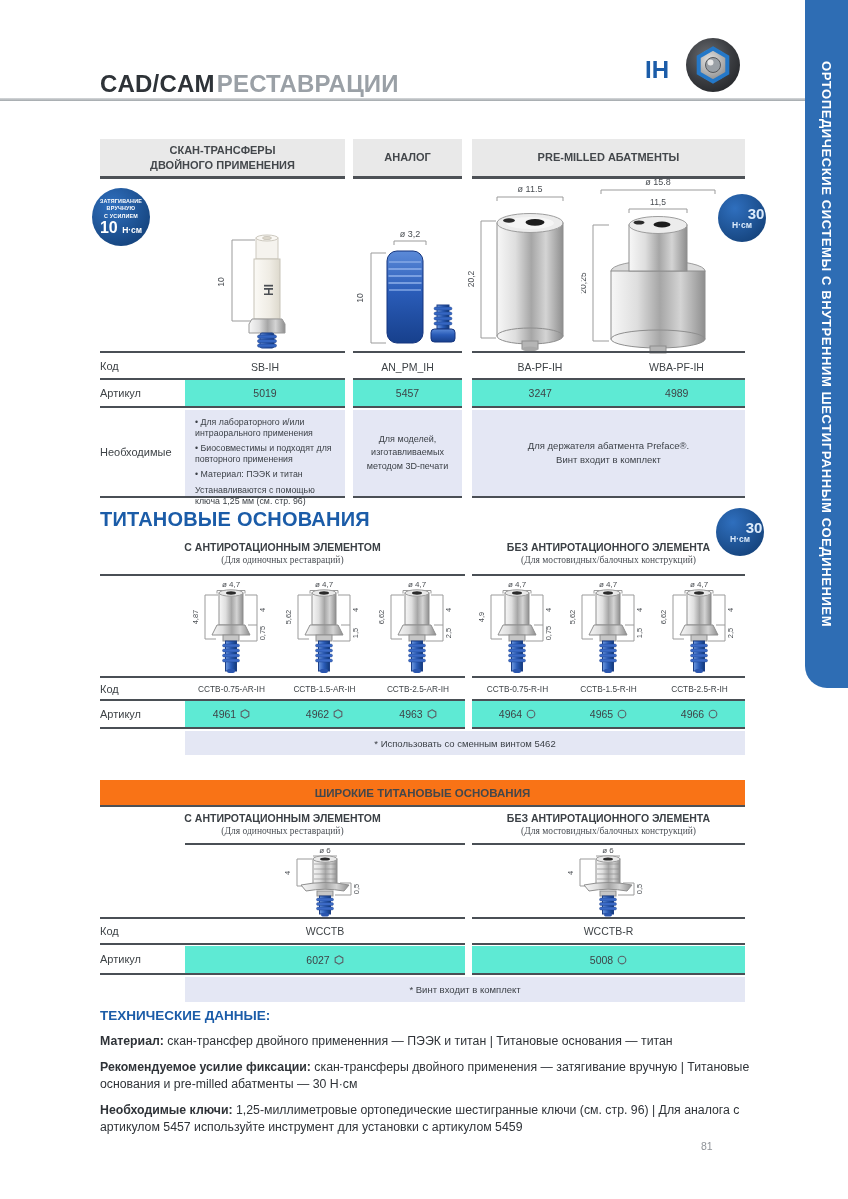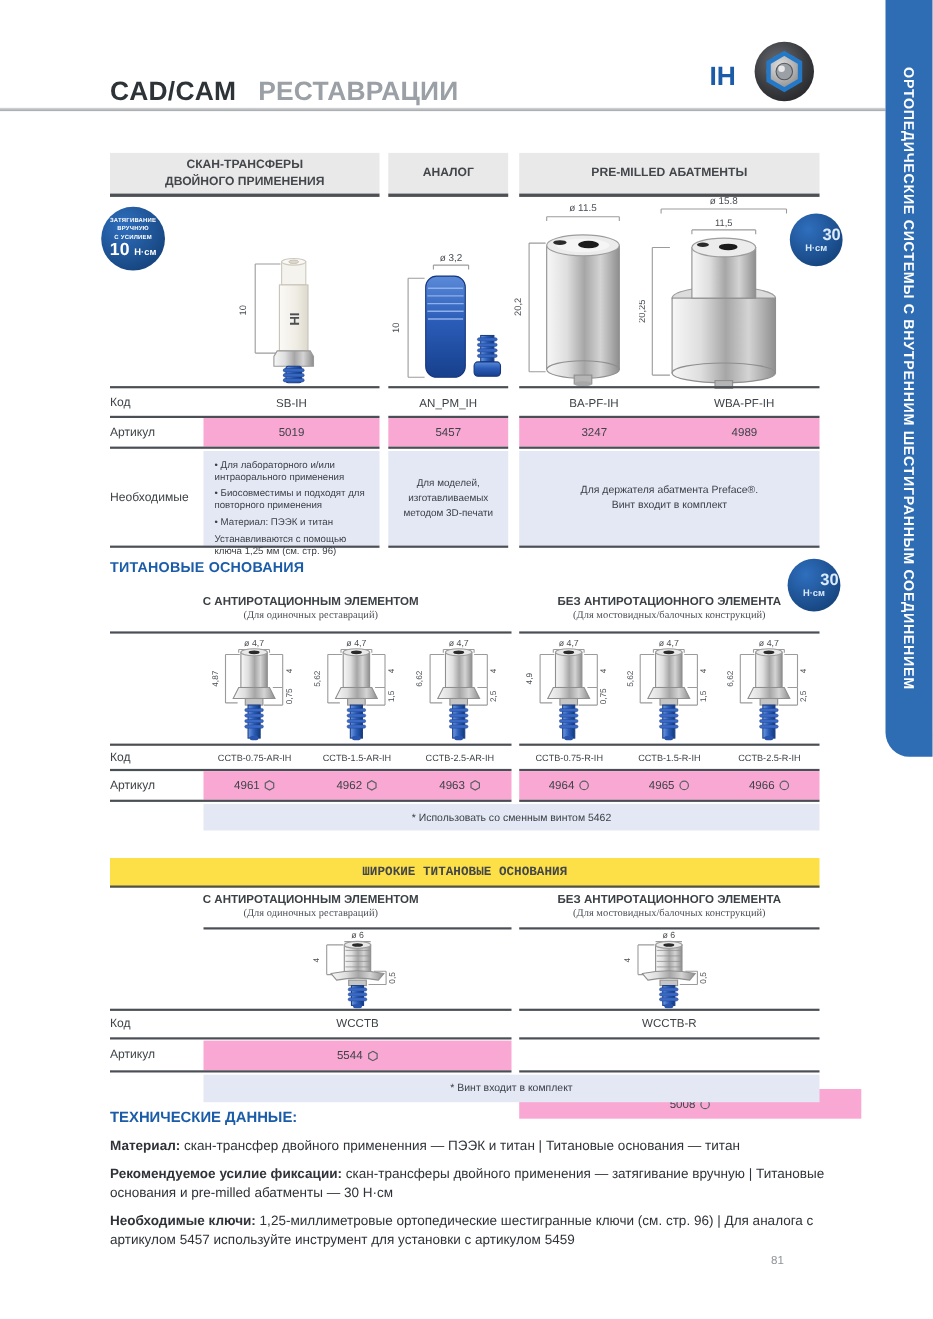--- a/index.html
+++ b/index.html
@@ -2,55 +2,55 @@
 <html><head>
 <meta charset="utf-8">
 <style>
   html,body{margin:0;padding:0;}
   body{font-family:"Liberation Sans","DejaVu Sans",sans-serif;background:#ffffff;}
   .page{position:relative;width:848px;height:1199px;background:#fff;overflow:hidden;}
   .abs{position:absolute;}
   
   .title{left:100px;top:70px;font-size:24px;font-weight:bold;letter-spacing:.2px;}
   .title .t1{color:#2e3338;}
-  .title .t2{color:#9aa0a6;margin-left:20px;}
+  .title .t2{color:#9aa0a6;margin-left:2px;}
   .hrule{left:0;top:98px;width:805px;height:3px;background:linear-gradient(#d6d9db,#a2a7ab);}
   .ih{left:645px;top:56px;font-size:24px;font-weight:bold;color:#1b5ca8;}
   
   .sidebar{right:0;top:0;width:43px;height:688px;background:#2e6db4;border-radius:0 0 0 22px;display:flex;align-items:center;justify-content:center;}
   .sidebar span{writing-mode:vertical-rl;font-size:13px;font-weight:bold;color:#ffffff;letter-spacing:.6px;white-space:nowrap;}
   
   .hbox{background:#e9e9e9;border-bottom:3px solid #4d5156;display:flex;align-items:center;justify-content:center;text-align:center;font-size:11px;font-weight:bold;color:#43474b;line-height:1.3;}
   
   .badge{border-radius:50%;background:radial-gradient(circle at 35% 30%,#2f6fbe,#16457f 78%);color:#fff;display:flex;flex-direction:column;align-items:center;justify-content:center;text-align:center;}
   .badge .s{font-size:5.4px;font-weight:bold;letter-spacing:.2px;line-height:1.35;}
   .badge .v{font-size:16px;font-weight:bold;line-height:1;}
   .badge .v small{font-size:8.5px;font-weight:bold;}
   .badge30 .v{font-size:15px;color:#dcebfb;margin-left:28px;}
   .badge30 .u{font-size:8.5px;font-weight:bold;color:#dcebfb;line-height:1.1;}
   
   .hline{height:2px;background:#4a4f55;}
   
   .rowlab{font-size:11px;color:#3e4347;}
   .cellval{font-size:10.5px;color:#3e4347;display:flex;align-items:center;justify-content:center;}
-  .graycell{background:#f9a8d4;display:flex;align-items:center;justify-content:center;font-size:10.5px;color:#3e4347;}
+  .graycell{background:#5eead4;display:flex;align-items:center;justify-content:center;font-size:10.5px;color:#3e4347;}
   .lavcell{background:#e4e7f4;color:#3a3f45;}
   .codesm{font-size:8.3px;color:#3e4347;display:flex;align-items:center;justify-content:center;white-space:nowrap;}
   .skuflex{display:flex;align-items:center;justify-content:center;gap:4px;font-size:10.5px;color:#3e4347;}
   .bullets{font-size:8.8px;line-height:1.25;padding:7px 8px 5px 10px;}
   .bullets .b{margin-bottom:4px;}
   .bullets .b::before{content:"• ";}
   .bullets .n{margin-top:5px;}
   .centertxt{display:flex;flex-direction:column;align-items:center;justify-content:center;text-align:center;}
   
-  .bluetitle{font-size:13px;font-weight:bold;color:#1b5ca8;letter-spacing:.2px;}
+  .bluetitle{font-size:20px;font-weight:bold;color:#1b5ca8;letter-spacing:.2px;}
   .grphead{text-align:center;}
   .grphead .g1{font-size:10.5px;font-weight:bold;color:#3b4045;}
   .grphead .g2{font-size:9.5px;color:#4a4f55;margin-top:2px;font-family:Liberation Serif, serif;}
-  .graybar{background:#fde047;border-bottom:2px solid #4d5156;display:flex;align-items:center;justify-content:center;font-size:11.5px;font-weight:bold;color:#43474b;font-family:Liberation Mono, monospace;}
+  .graybar{background:#f97316;border-bottom:2px solid #4d5156;display:flex;align-items:center;justify-content:center;font-size:11.5px;font-weight:bold;color:#43474b;}
   .footnote{display:flex;align-items:center;justify-content:center;font-size:9.5px;}
   
   .tech{left:100px;top:1008px;width:650px;}
   .tech h3{margin:0 0 10px 0;font-size:13.5px;color:#1b5ca8;}
   .tech p{margin:0 0 9px 0;font-size:12.3px;line-height:1.38;color:#2f3338;}
   .tech b{color:#2f3338;}
   .pagenum{left:701px;top:1140px;font-size:10.5px;color:#8f9398;}
   svg text{font-family:"Liberation Sans","DejaVu Sans",sans-serif;fill:#4a4e53;}
   .dim{stroke:#9b9b9b;stroke-width:1;}
 </style>
@@ -572,26 +572,26 @@
 <div class="abs hline" style="left:472px;top:917px;width:273px"></div>
 
 <div class="abs rowlab" style="left:100px;top:925px">Код</div>
 <div class="abs cellval" style="left:185px;top:919px;width:280px;height:24px">WCCTB</div>
 <div class="abs cellval" style="left:472px;top:919px;width:273px;height:24px">WCCTB-R</div>
 <div class="abs hline" style="left:100px;top:943px;width:365px"></div>
 <div class="abs hline" style="left:472px;top:943px;width:273px"></div>
 
 <div class="abs rowlab" style="left:100px;top:953px">Артикул</div>
 <div class="abs graycell skuflex" style="left:185px;top:946px;width:280px;height:27px">
-  <span>5544</span>
+  <span>6027</span>
   <svg width="10" height="10" viewBox="0 0 12 12">
         <polygon points="6,0.9 10.6,3.5 10.6,8.5 6,11.1 1.4,8.5 1.4,3.5" fill="none" stroke="#5a5f66" stroke-width="1.3"></polygon>
       </svg>
 </div>
-<div class="abs graycell skuflex" style="left:472px;top:990px;width:311px;height:27px">
+<div class="abs graycell skuflex" style="left:472px;top:946px;width:273px;height:27px">
   <span>5008</span>
   <svg width="10" height="10" viewBox="0 0 12 12">
         <circle cx="6" cy="6" r="4.6" fill="none" stroke="#5a5f66" stroke-width="1.3"></circle>
       </svg>
 </div>
 <div class="abs hline" style="left:100px;top:973px;width:365px"></div>
 <div class="abs hline" style="left:472px;top:973px;width:273px"></div>
 
 <div class="abs lavcell footnote" style="left:185px;top:977px;width:560px;height:25px">* Винт входит в комплект</div>
 

